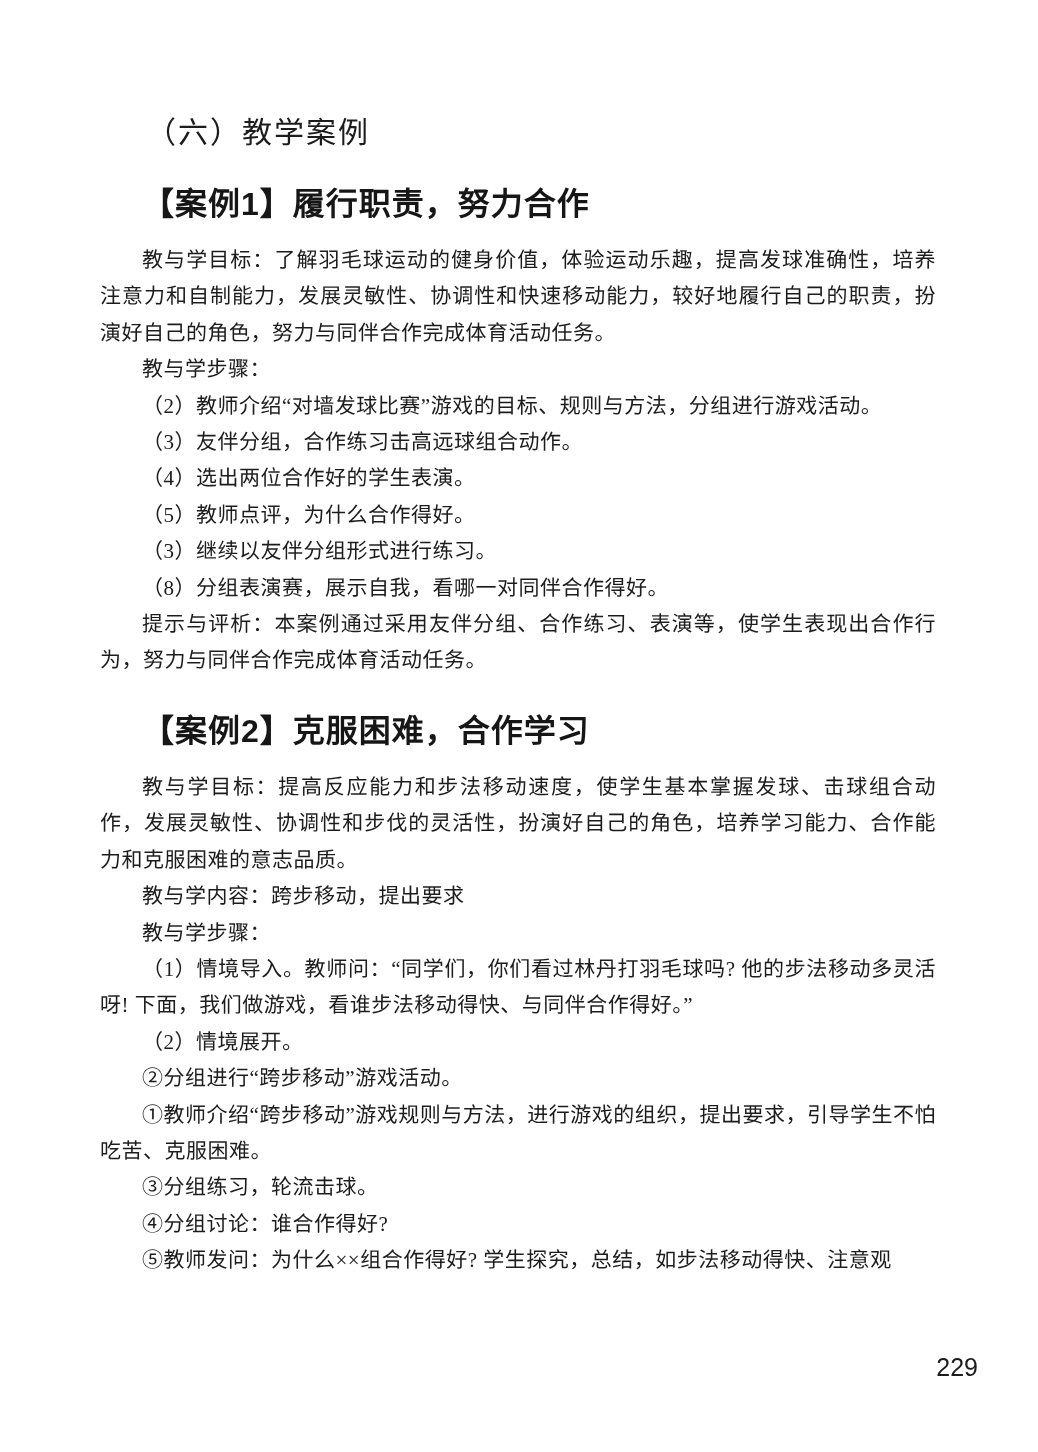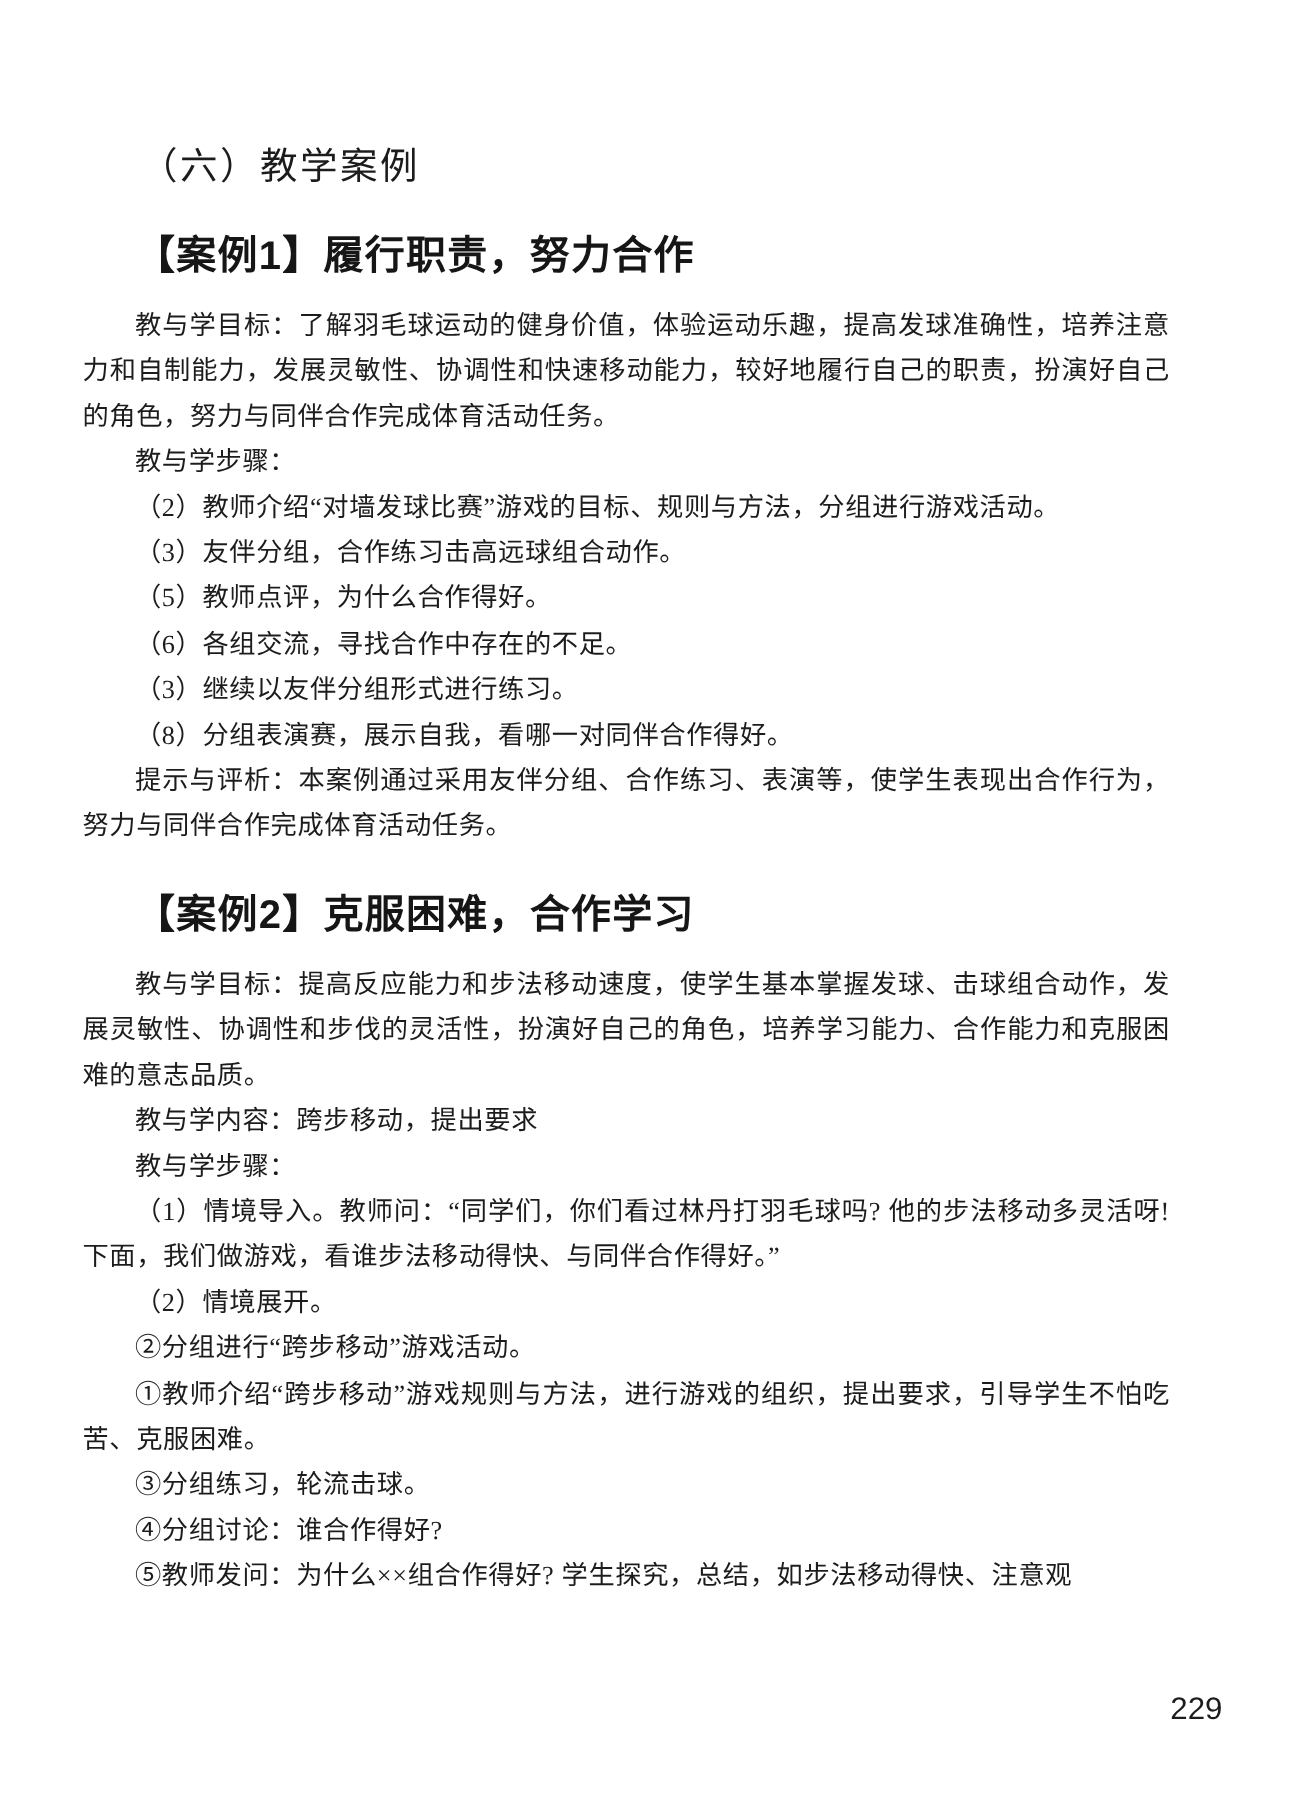--- a/index.html
+++ b/index.html
@@ -6,21 +6,21 @@
     margin: 0;
     padding: 0;
     background: #ffffff;
   }
   .page {
     position: relative;
     width: 1038px;
     height: 1452px;
     background: #ffffff;
     box-sizing: border-box;
-    padding: 108px 102px 0 66px;
+    padding: 108px 102px 0 100px;
     color: #1c1c1c;
     font-family: "Liberation Serif", "DejaVu Serif", serif;
   }
   .section-title {
     font-size: 30px;
     font-weight: 400;
     letter-spacing: 2px;
     margin: 0 0 26px 46px;
     font-family: "Liberation Serif", "DejaVu Serif", serif;
   }
@@ -60,22 +60,22 @@
 
   <h1 class="section-title">（六）教学案例</h1>
 
   <section>
     <h2 class="case-heading first">【案例1】履行职责，努力合作</h2>
     <div class="body-text">
       <p>教与学目标：了解羽毛球运动的健身价值，体验运动乐趣，提高发球准确性，培养注意力和自制能力，发展灵敏性、协调性和快速移动能力，较好地履行自己的职责，扮演好自己的角色，努力与同伴合作完成体育活动任务。</p>
       <p>教与学步骤：</p>
       <p>（2）教师介绍“对墙发球比赛”游戏的目标、规则与方法，分组进行游戏活动。</p>
       <p>（3）友伴分组，合作练习击高远球组合动作。</p>
+      <p>（4）选出两位合作好的学生表演。</p>
       <p>（5）教师点评，为什么合作得好。</p>
-      <p>（6）各组交流，寻找合作中存在的不足。</p>
       <p>（3）继续以友伴分组形式进行练习。</p>
       <p>（8）分组表演赛，展示自我，看哪一对同伴合作得好。</p>
       <p>提示与评析：本案例通过采用友伴分组、合作练习、表演等，使学生表现出合作行为，努力与同伴合作完成体育活动任务。</p>
     </div>
   </section>
 
   <section>
     <h2 class="case-heading">【案例2】克服困难，合作学习</h2>
     <div class="body-text">
       <p>教与学目标：提高反应能力和步法移动速度，使学生基本掌握发球、击球组合动作，发展灵敏性、协调性和步伐的灵活性，扮演好自己的角色，培养学习能力、合作能力和克服困难的意志品质。</p>

